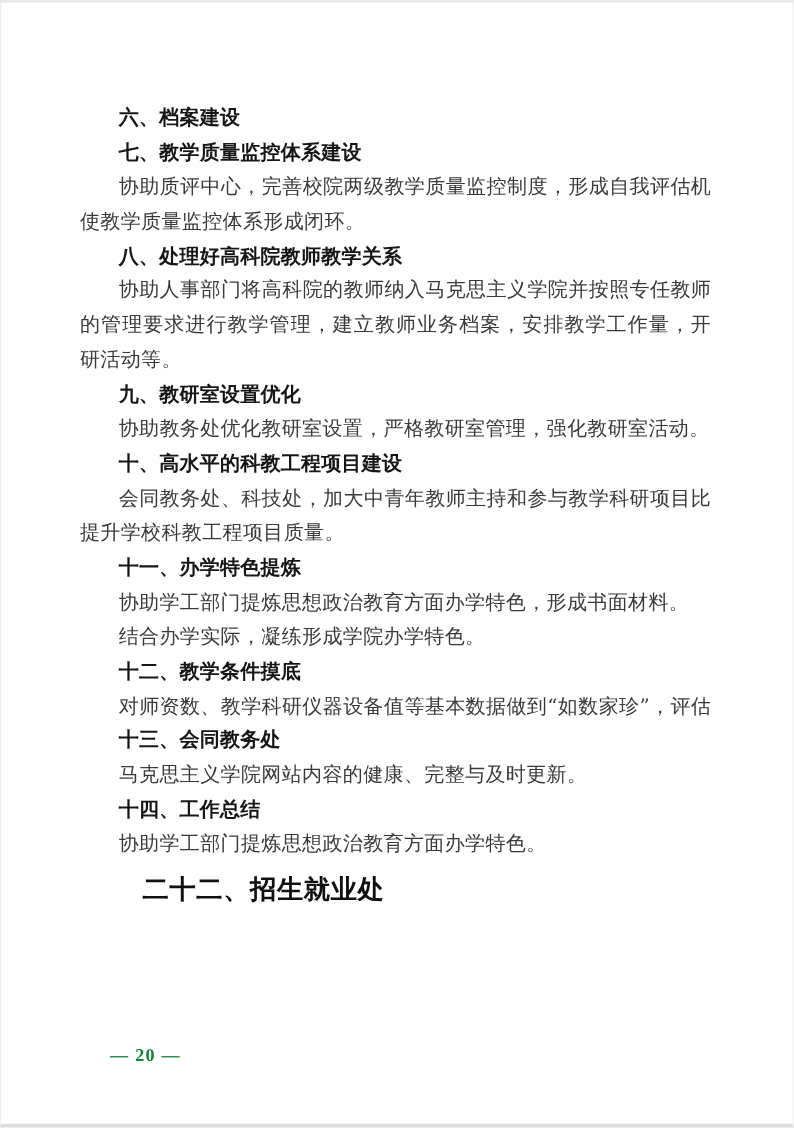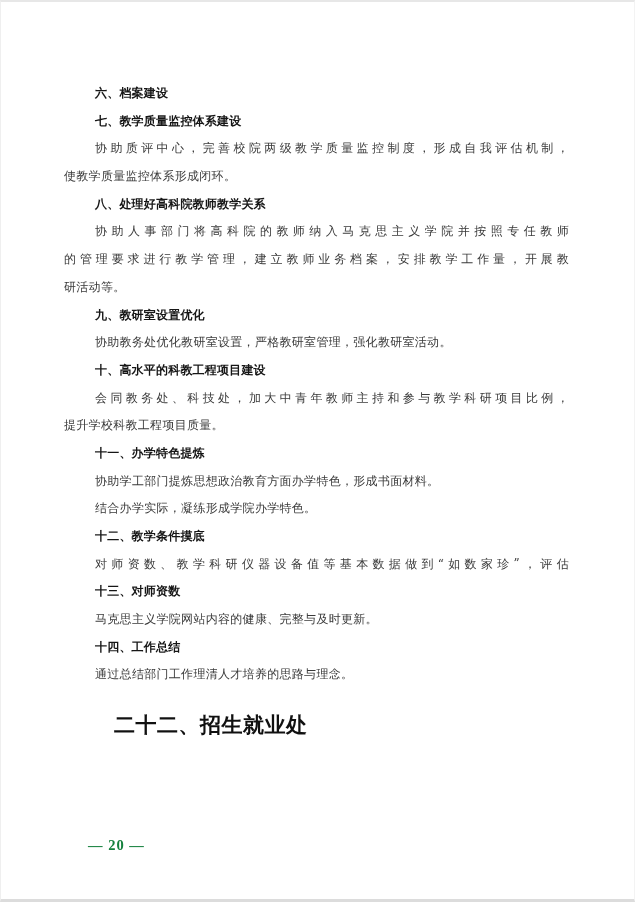--- a/index.html
+++ b/index.html
@@ -21,21 +21,21 @@
     overflow: hidden;
   }
   .content {
     position: absolute;
     left: 63px;
     top: 78px;
     width: 505px;
   }
   .bline {
     font-family: "DejaVu Serif", "Liberation Serif", serif;
-    font-size: 12px;
+    font-size: 16px;
     line-height: 27.7px;
     height: 27.7px;
     letter-spacing: 0.3px;
     color: #3a3a3a;
     white-space: nowrap;
   }
   .indent { text-indent: 31px; }
   .stretch {
     white-space: normal;
     text-align: justify;
@@ -52,21 +52,21 @@
     font-weight: bold;
     color: #161616;
     letter-spacing: 0.2px;
   }
   .chapter {
     font-family: "DejaVu Sans", "Liberation Sans", sans-serif;
     font-weight: bold;
     font-size: 21px;
     line-height: 34px;
     height: 34px;
-    margin-top: 19px;
+    margin-top: 5px;
     text-indent: 50px;
     letter-spacing: 0.5px;
     color: #101010;
     white-space: nowrap;
   }
   .pagenum {
     position: absolute;
     left: 87px;
     top: 835px;
     font-family: "Liberation Serif", "DejaVu Serif", serif;
@@ -100,23 +100,23 @@
     <div class="bline indent stretch">会同教务处、科技处，加大中青年教师主持和参与教学科研项目比例，</div>
     <div class="bline">提升学校科教工程项目质量。</div>
 
     <div class="bline head indent">十一、办学特色提炼</div>
     <div class="bline indent">协助学工部门提炼思想政治教育方面办学特色，形成书面材料。</div>
     <div class="bline indent">结合办学实际，凝练形成学院办学特色。</div>
 
     <div class="bline head indent">十二、教学条件摸底</div>
     <div class="bline indent stretch">对师资数、教学科研仪器设备值等基本数据做到“如数家珍”，评估</div>
 
-    <div class="bline head indent">十三、对师资数</div>
+    <div class="bline head indent">十三、会同教务处</div>
     <div class="bline indent">马克思主义学院网站内容的健康、完整与及时更新。</div>
 
     <div class="bline head indent">十四、工作总结</div>
-    <div class="bline indent">通过总结部门工作理清人才培养的思路与理念。</div>
+    <div class="bline indent">协助学工部门提炼思想政治教育方面办学特色。</div>
 
     <div class="chapter">二十二、招生就业处</div>
   </div>
 
   <div class="pagenum">— 20 —</div>
 </div>
 
 </body></html>

